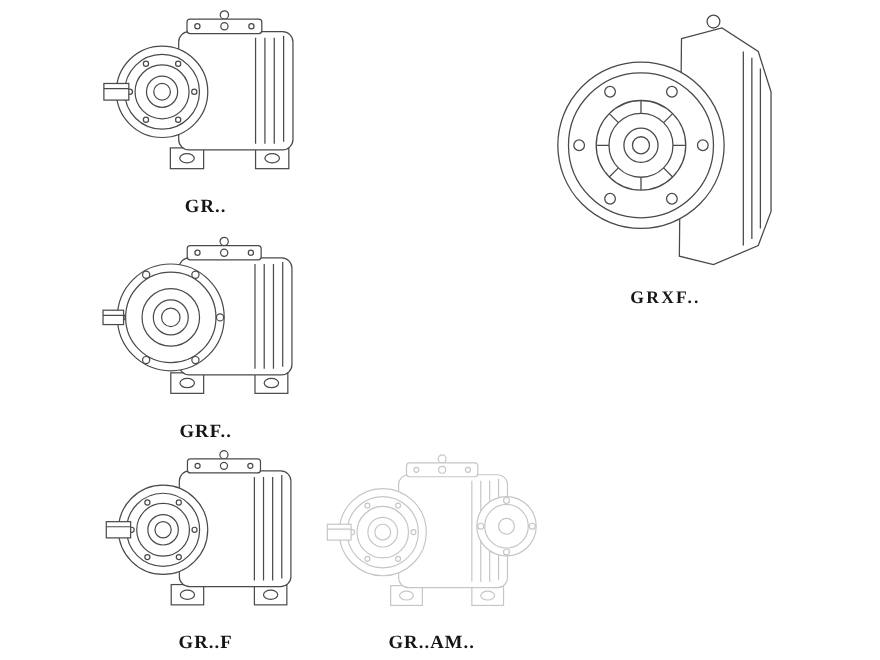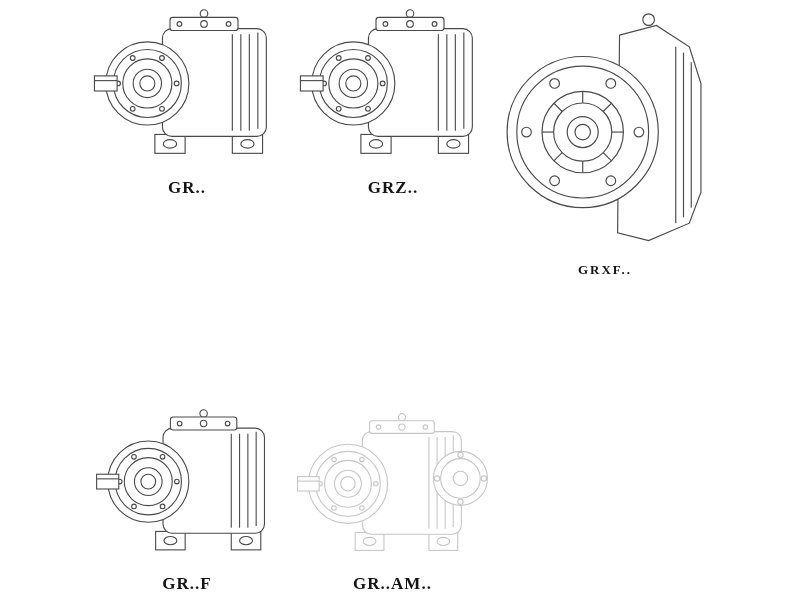--- a/index.html
+++ b/index.html
@@ -6,21 +6,21 @@
   body{
     width:800px;height:600px;background:#ffffff;position:relative;overflow:hidden;
     font-family:"Liberation Serif", serif;
   }
   .fig{position:absolute;margin:0;display:flex;flex-direction:column;align-items:center;}
   .fig svg{display:block;}
   figcaption{
     font-weight:bold;font-size:17px;letter-spacing:1px;color:#151515;margin-top:2px;
     font-family:"Liberation Serif", serif;white-space:nowrap;
   }
-  .big-label figcaption{font-size:13px;letter-spacing:2px;}
+  .big-label figcaption{font-size:16px;letter-spacing:2px;}
   .ink{color:var(--ink,#4a4a4a);}
   .faint{color:var(--faint,#c6c6c6);}
 </style>
 </head>
 <body style="background: rgb(255, 255, 255);">
 
 <svg width="0" height="0" style="position:absolute" aria-hidden="true">
   <defs>
 
     <g id="g-chassis" stroke="currentColor" fill="none" stroke-width="1.2">
@@ -160,34 +160,34 @@
 
 <div style="position:absolute;inset:0;">
 
   <figure class="fig" style="left:92px;top:6px;">
     <svg viewBox="0 0 200 180" width="190" height="170" class="ink">
         <use href="#g-side"></use>
       </svg>
     <figcaption>GR..</figcaption>
   </figure>
 
-  <figure class="fig" style="left:298px;top:6px;">
-    <svg viewBox="0 0 200 180" width="190" height="170" class="ink">
-        <use href="#g-side"></use>
-      </svg>
-    <figcaption>GRZ..</figcaption>
-  </figure>
 
   <figure class="fig big-label" style="left:502px;top:8px;">
     <svg viewBox="0 0 210 260" width="206" height="252" class="ink">
         <use href="#g-front"></use>
       </svg>
     <figcaption>GRXF..</figcaption>
   </figure>
 
+  <figure class="fig" style="left:92px;top:212px;">
+    <svg viewBox="0 0 200 180" width="190" height="168" class="ink">
+        <use href="#g-grf"></use>
+      </svg>
+    <figcaption>GRF..</figcaption>
+  </figure>
 
 
   <figure class="fig" style="left:92px;top:406px;">
     <svg viewBox="0 0 200 180" width="190" height="166" class="ink">
         <use href="#g-side"></use>
       </svg>
     <figcaption>GR..F</figcaption>
   </figure>
 
   <figure class="fig" style="left:290px;top:410px;">

